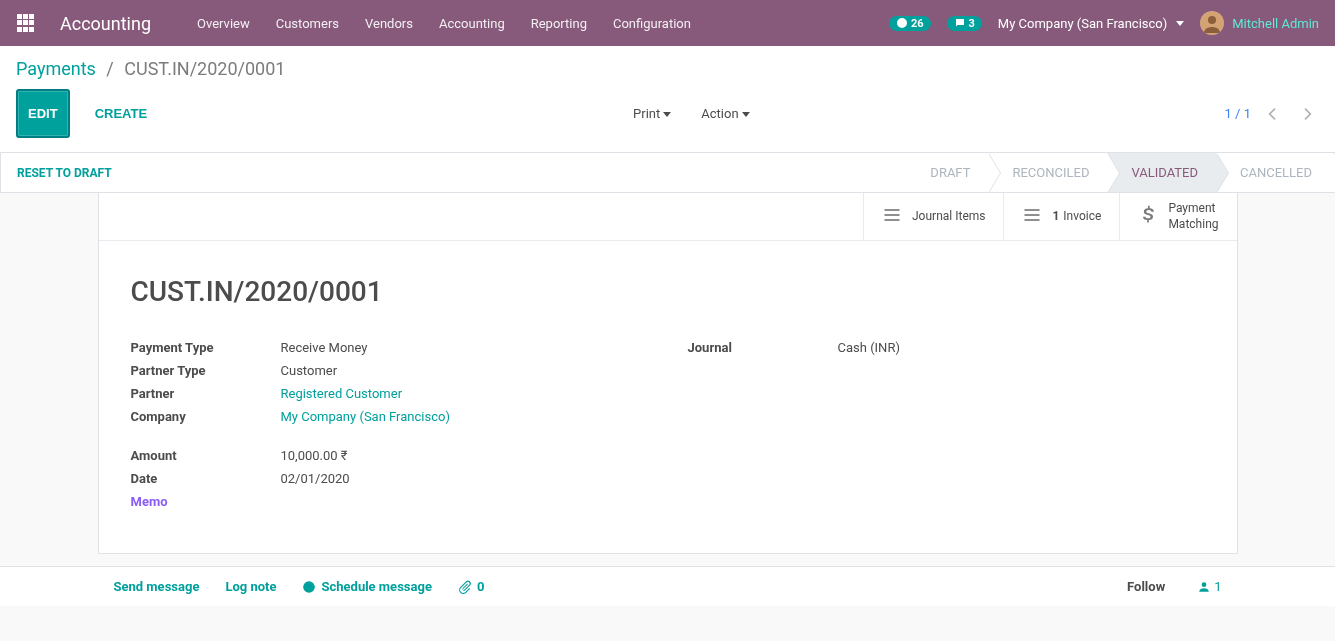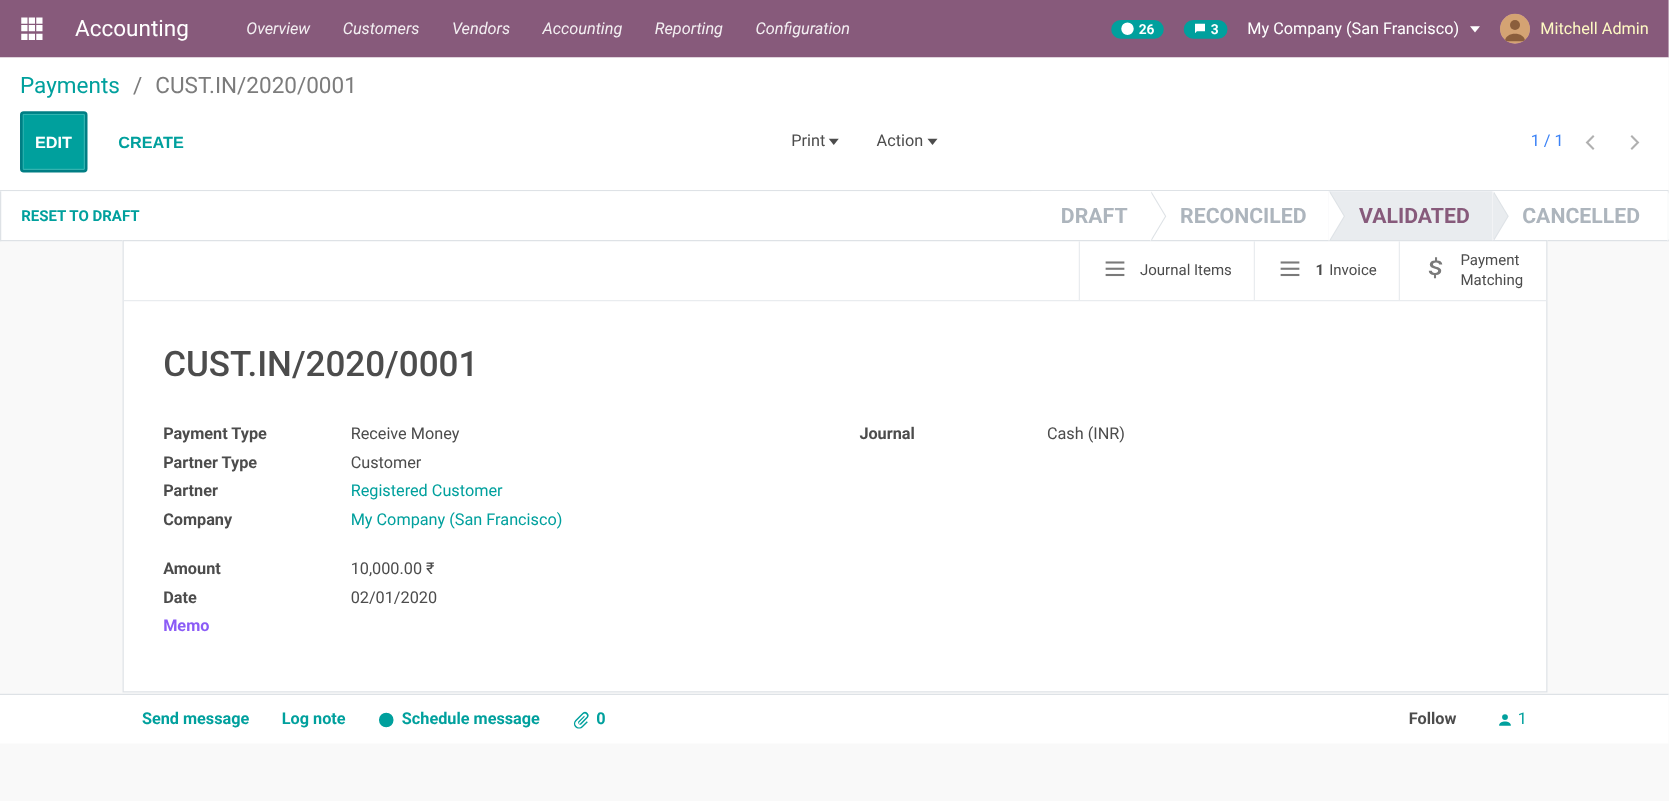--- a/index.html
+++ b/index.html
@@ -4,26 +4,26 @@
 <style>
   * { margin: 0; padding: 0; box-sizing: border-box; }
   body { font-family: -apple-system, BlinkMacSystemFont, "Segoe UI", Roboto, "Helvetica Neue", Arial, sans-serif; font-size: 13px; color: #4c4c4c; background: #f9f9f9; }
 
   
   .navbar { display: flex; align-items: center; background: #875a7b; color: #fff; height: 46px; padding: 0 16px; }
   .nav-apps { width: 20px; height: 20px; display: inline-flex; flex-wrap: wrap; margin-right: 24px; cursor: pointer; }
   .nav-apps span { width: 5px; height: 5px; background: #fff; margin: 0.5px; }
   .nav-brand { font-size: 18px; font-weight: 400; margin-right: 36px; color: #fff; }
   .nav-menu { display: flex; gap: 6px; }
-  .nav-menu a { color: rgba(255,255,255,0.9); text-decoration: none; font-size: 13px; padding: 6px 10px; border-radius: 3px; cursor: pointer; font-style: italic; }
+  .nav-menu a { color: rgba(255,255,255,0.9); text-decoration: none; font-size: 13px; padding: 6px 10px; border-radius: 3px; cursor: pointer; }
   .nav-right { margin-left: auto; display: flex; align-items: center; gap: 16px; }
   .nav-badge { display: inline-flex; align-items: center; gap: 3px; background: #00a09d; color: #fff; border-radius: 10px; padding: 1px 7px; font-size: 11px; font-weight: 700; }
   .nav-badge svg { width: 12px; height: 12px; fill: #fff; }
   .nav-company { color: #fff; cursor: pointer; display: flex; align-items: center; gap: 6px; }
-  .nav-user { display: flex; align-items: center; gap: 8px; color: #fef9c3; cursor: pointer; }
+  .nav-user { display: flex; align-items: center; gap: 8px; color: #5eead4; cursor: pointer; }
   .avatar { width: 24px; height: 24px; border-radius: 50%; background: #c99; display:inline-block; overflow:hidden; position:relative; }
   .avatar svg { width:100%; height:100%; }
 
   .caret-down { display:inline-block; width:0; height:0; border-left:4px solid transparent; border-right:4px solid transparent; border-top:5px solid currentColor; vertical-align: middle; margin-left:3px; }
 
   
   .control-panel { background: #fff; border-bottom: 1px solid #dee2e6; }
   .breadcrumb-row { padding: 12px 16px 6px 16px; }
   .breadcrumb { font-size: 18px; color: #7c7c7c; }
   .breadcrumb a { color: #00a09d; text-decoration: none; cursor:pointer; }
@@ -37,40 +37,40 @@
   .dropdown-toggle { color: #4c4c4c; cursor:pointer; font-size:13px; }
   .pager { margin-left: auto; display: flex; align-items: center; gap: 10px; color: #3b82f6; }
   .pager-arrow { width:24px; height:24px; display:inline-flex; align-items:center; justify-content:center; cursor:pointer; color:#b0b0b0; }
   .pager-arrow svg { width:16px; height:16px; stroke: currentColor; stroke-width:2.5; fill:none; }
 
   
   .statusbar { display:flex; align-items:stretch; border: 1px solid #dee2e6; border-top:none; background:#fff; height:40px; }
   .status-left { padding: 0 16px; display:flex; align-items:center; }
   .status-left a { color:#00a09d; font-weight:700; font-size:12px; text-decoration:none; cursor:pointer; }
   .status-right { margin-left:auto; display:flex; align-items:stretch; }
-  .status-step { position:relative; display:flex; align-items:center; padding: 0 18px 0 24px; font-size:17px; font-weight:700; color:#adb5bd; background:#fff; }
+  .status-step { position:relative; display:flex; align-items:center; padding: 0 18px 0 24px; font-size:13px; font-weight:400; color:#adb5bd; background:#fff; }
   .status-step.active { background: #e9ecef; color:#875a7b; }
   .status-step::after, .status-step::before { content:''; position:absolute; width:0; height:0; border-style:solid; }
   .status-step::after {
     left:100%; top:0;
     border-width:20px 0 20px 12px;
     border-color: transparent transparent transparent #fff;
     z-index:2;
   }
   .status-step::before {
     left:100%; top:0; margin-left:1px;
     border-width:20px 0 20px 12px;
     border-color: transparent transparent transparent #dee2e6;
     z-index:1;
   }
   .status-step.active::after { border-left-color:#e9ecef; }
 
   
   .form-wrap { display:flex; justify-content:center; padding: 0 0 0 0; }
-  .form-sheet { width: 1140px; background:#fff; border:1px solid #dee2e6; margin-top: -1px; margin-bottom: 1px; }
+  .form-sheet { width: 1140px; background:#fff; border:1px solid #dee2e6; margin-top: -1px; margin-bottom: 12px; }
   .button-box { display:flex; justify-content:flex-end; border-bottom:1px solid #e9ecef; }
   .stat-button { display:flex; align-items:center; gap:10px; padding:8px 18px; border-left:1px solid #e9ecef; cursor:pointer; min-height:44px; }
   .stat-button .icon { color:#7a7a7a; }
   .stat-button .icon svg { width:20px; height:20px; fill:currentColor; }
   .stat-button .text { font-size:12px; color:#4c4c4c; line-height:1.3; }
   .stat-button .num { font-weight:700; margin-right:4px; }
 
   .form-body { padding: 18px 32px 40px 32px; }
   .record-title { font-size:28px; color:#4c4c4c; font-weight:500; margin: 16px 0 28px 0; }
   .field-cols { display:flex; gap:40px; }

